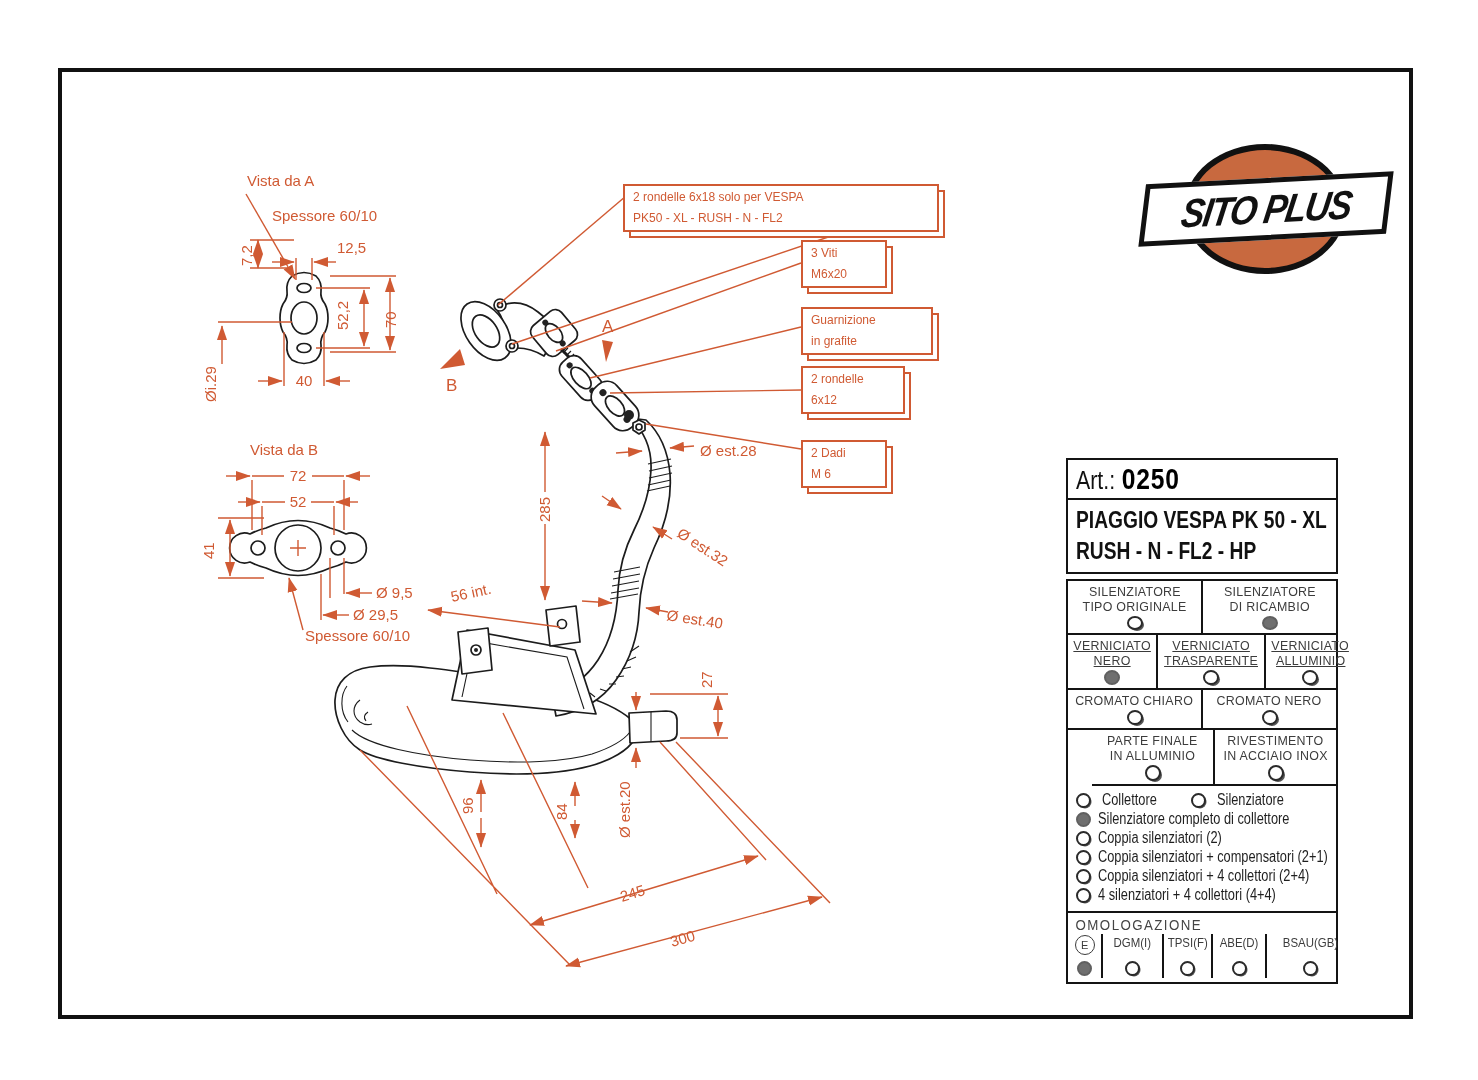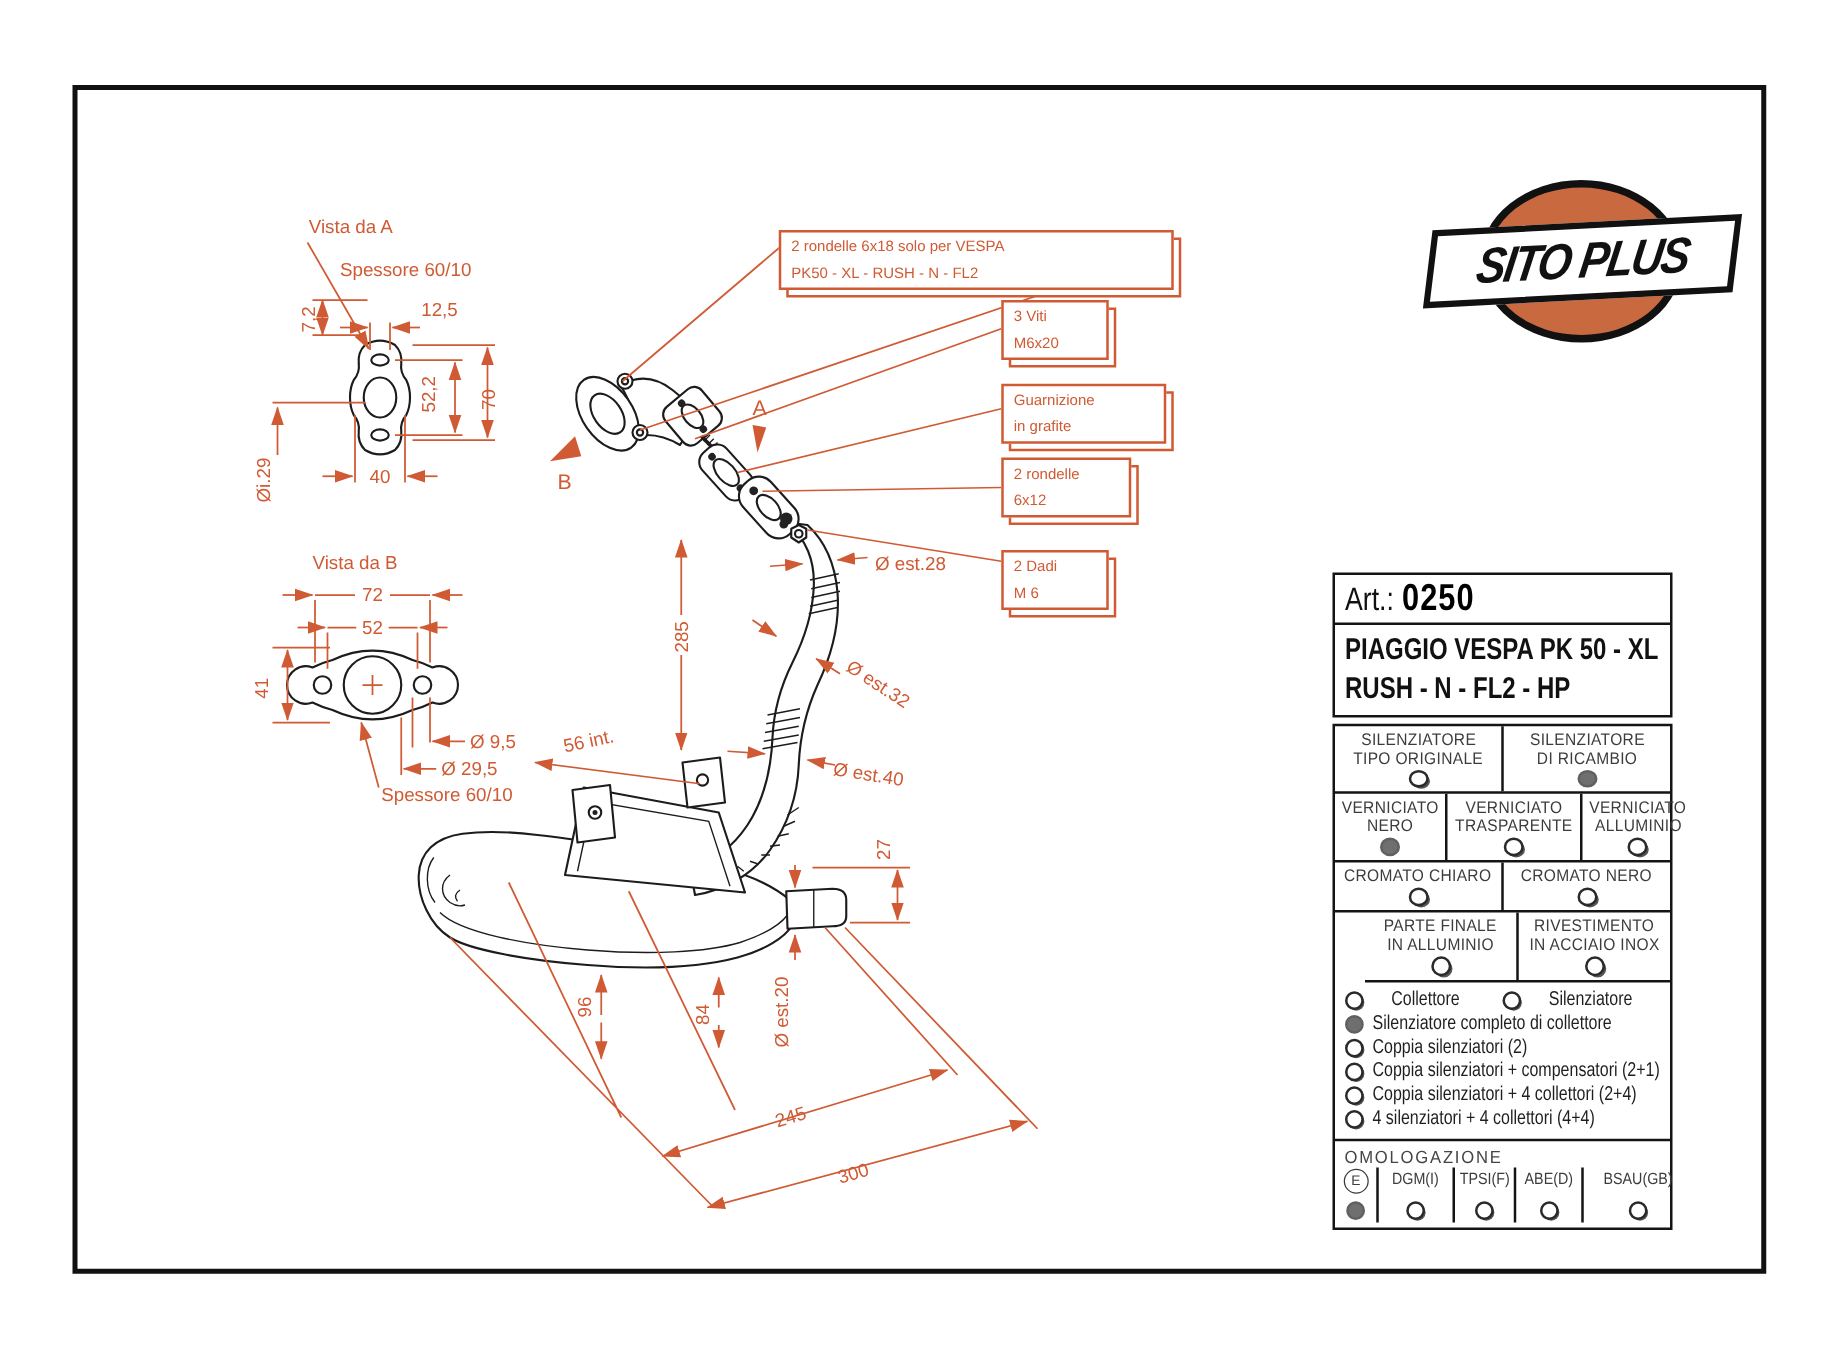--- a/index.html
+++ b/index.html
@@ -52,21 +52,21 @@
   .gcell + .gcell{border-left:2.5px solid var(--tbl);}
   .glab{font-size:13.5px;line-height:15px;letter-spacing:.3px;text-align:center;color:#3c3c3c;white-space:nowrap;transform:scaleX(.92);}
   .dot{width:16px;height:16px;border:2px solid #2a2a2a;border-radius:50%;box-sizing:border-box;
     box-shadow:2px 2px 0 -1px #555;margin-top:2px;background:#fff;}
   .dot.on{background:var(--gray);border-color:#606060;box-shadow:none;}
   .rdot{width:15px;height:15px;border:2px solid #2a2a2a;border-radius:50%;box-sizing:border-box;
     box-shadow:1.5px 1.5px 0 -1px #555;background:#fff;flex:0 0 auto;}
   .rdot.on{background:var(--gray);border-color:#606060;box-shadow:none;}
   .vars{padding:5px 8px 6px;border-bottom:2.5px solid var(--tbl);}
   .vrow{display:flex;align-items:center;gap:7px;height:18px;margin:0 0 1px;}
-  .vrow .pair{display:flex;align-items:center;gap:22px;margin-right:14px;}
+  .vrow .pair{display:flex;align-items:center;gap:11px;margin-right:14px;}
   .vlab{font-size:16px;color:#1f1f1f;transform:scaleX(.8);transform-origin:left center;white-space:nowrap;}
   .omo{padding:2px 0 4px;}
   .omo-title{font-size:14px;letter-spacing:1.5px;color:#444;padding:2px 8px 1px;transform:scaleX(.95);transform-origin:left center;}
   .omo-cols{display:flex;height:44px;}
   .ocell{display:flex;flex-direction:column;align-items:center;justify-content:space-between;padding:1px 0 2px;box-sizing:border-box;}
   .ocell + .ocell{border-left:2px solid var(--tbl);}
   .olab{font-size:13px;color:#3c3c3c;transform:scaleX(.88);white-space:nowrap;}
   .oE{width:18px;height:18px;border:1.5px solid #3c3c3c;border-radius:50%;font-size:11px;display:flex;
     align-items:center;justify-content:center;color:#3c3c3c;}
   .c0{width:34px;}.c1{width:62px;}.c2{width:50px;}.c3{width:55px;}.c4{width:71px;padding-left:18px;}
@@ -323,21 +323,21 @@
           <span class="glab">TIPO ORIGINALE</span>
           <span class="dot"></span>
         </div>
         <div class="gcell">
           <span class="glab">SILENZIATORE</span>
           <span class="glab">DI RICAMBIO</span>
           <span class="dot on"></span>
         </div>
       </div>
 
-      <div class="grow" style="height:53px;">
+      <div class="grow" style="height:53px;text-decoration:underline;">
         <div class="gcell">
           <span class="glab">VERNICIATO</span>
           <span class="glab">NERO</span>
           <span class="dot on"></span>
         </div>
         <div class="gcell" style="flex:1.12;">
           <span class="glab">VERNICIATO</span>
           <span class="glab">TRASPARENTE</span>
           <span class="dot"></span>
         </div>

